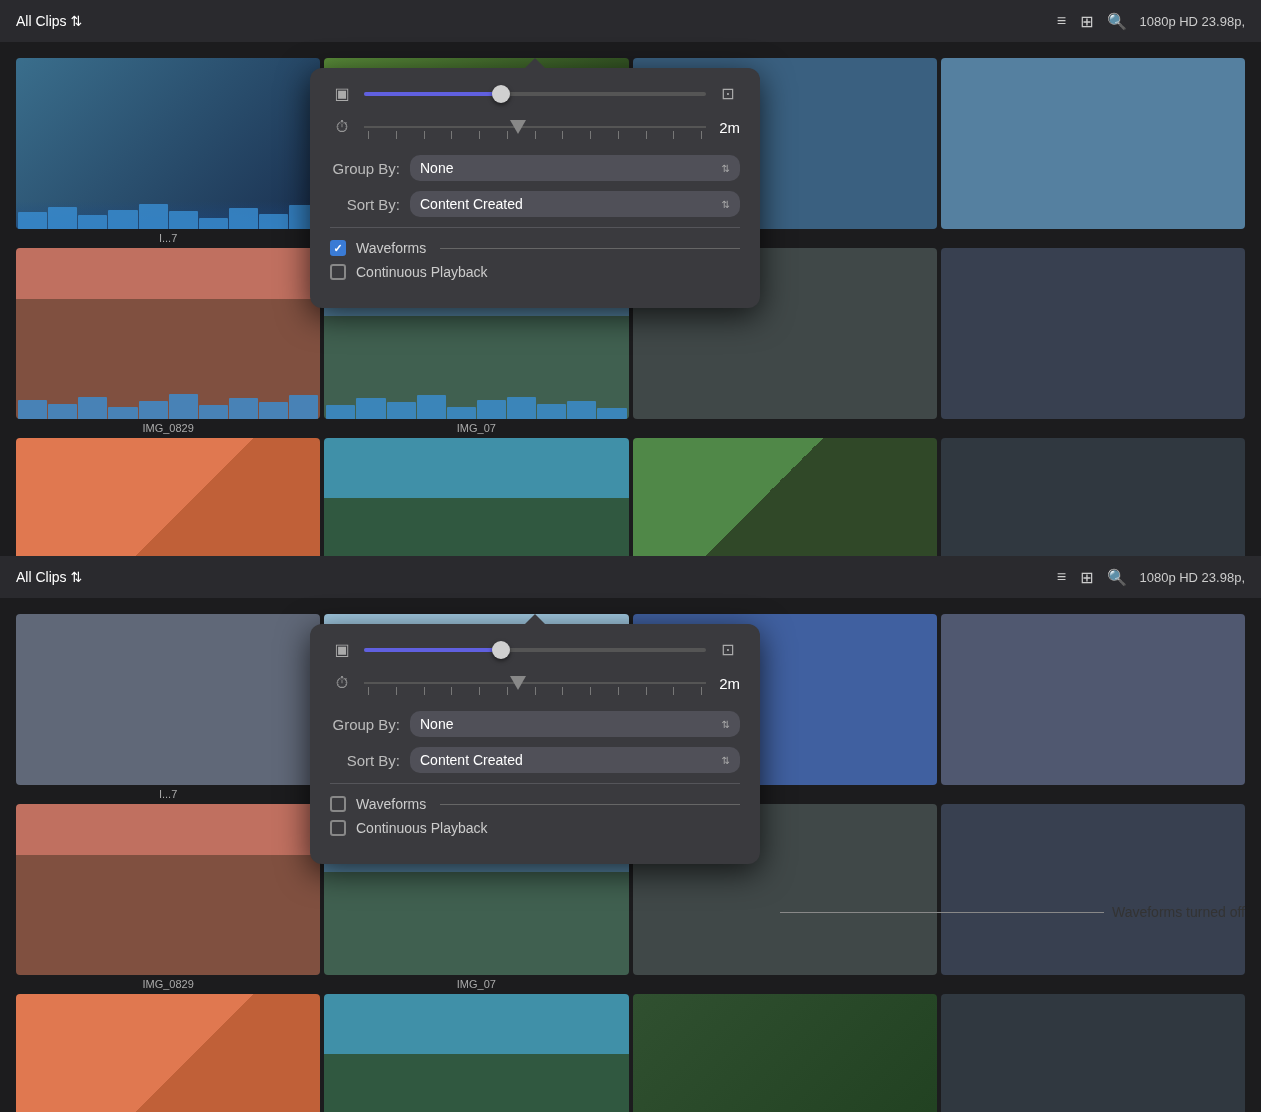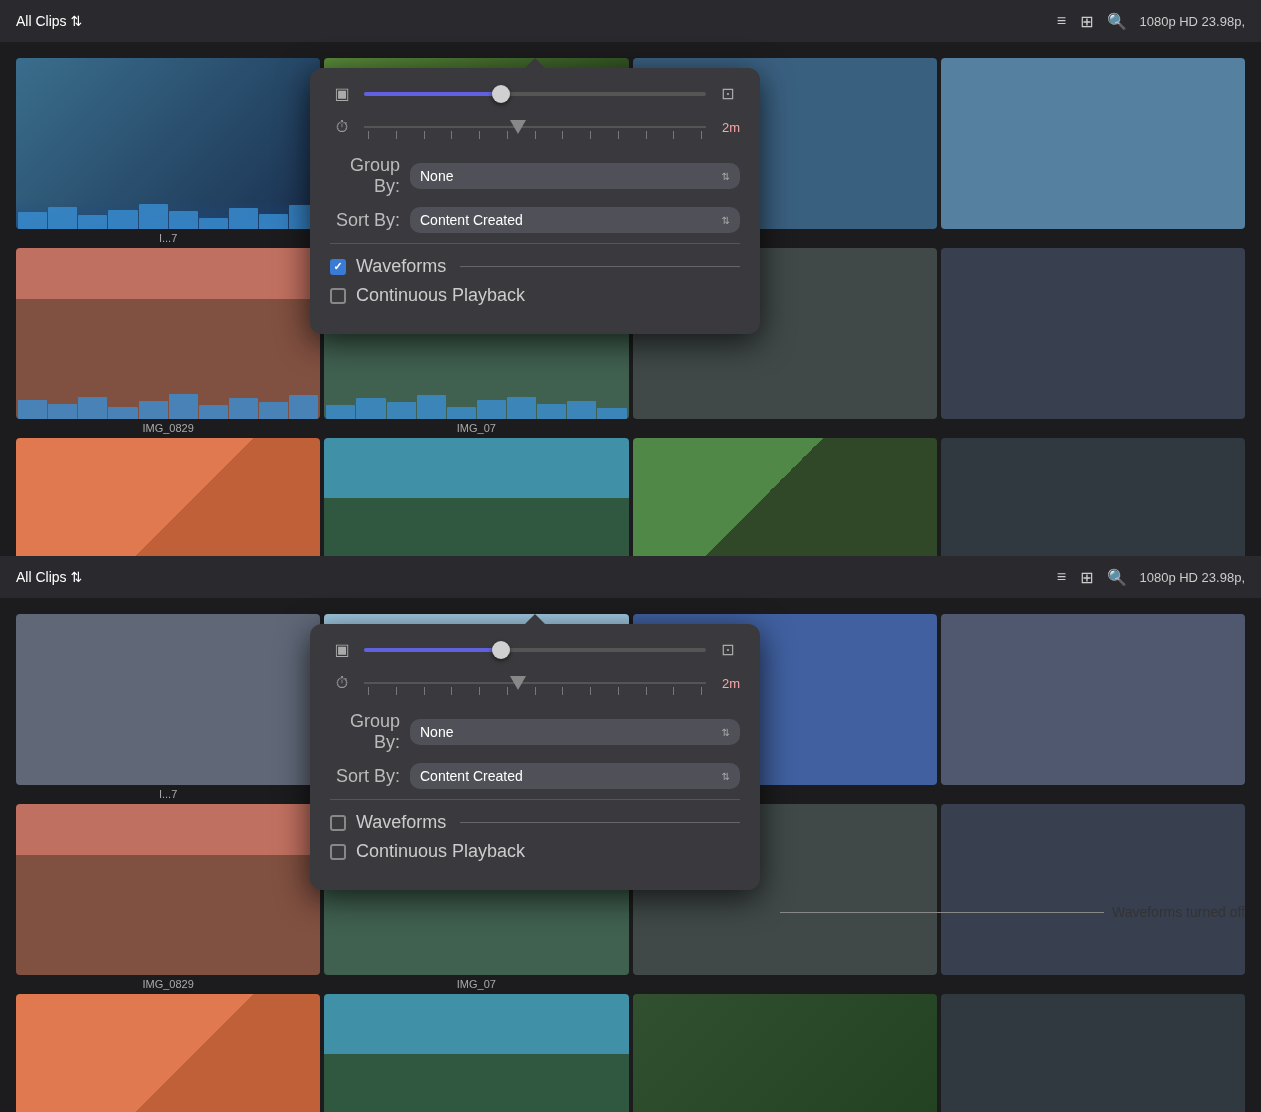--- a/index.html
+++ b/index.html
@@ -207,37 +207,37 @@
       top: 50%;
       transform: translate(-50%, -50%);
       width: 0;
       height: 0;
       border-left: 8px solid transparent;
       border-right: 8px solid transparent;
       border-top: 14px solid #888;
       cursor: pointer;
     }
     .tick-label {
-      color: #fca5a5;
-      font-size: 13px;
+      color: #ffffff;
+      font-size: 15px;
       width: 24px;
       text-align: right;
       flex-shrink: 0;
     }
 
     
     .option-row {
       display: flex;
       align-items: center;
       gap: 10px;
       margin-bottom: 10px;
     }
     .option-label {
       color: #bbb;
-      font-size: 18px;
+      font-size: 15px;
       width: 70px;
       text-align: right;
       flex-shrink: 0;
     }
     .option-select {
       flex: 1;
       background: #505058;
       border: none;
       border-radius: 10px;
       padding: 5px 10px;
@@ -285,21 +285,21 @@
       background: #3a7bd5;
       border-color: #3a7bd5;
     }
     .checkbox-check {
       color: #fff;
       font-size: 11px;
       font-weight: bold;
     }
     .checkbox-label {
       color: #ccc;
-      font-size: 18px;
+      font-size: 14px;
     }
     .checkbox-line {
       flex: 1;
       height: 1px;
       background: #666;
       margin-left: 4px;
     }
 
     
     .annotation {

